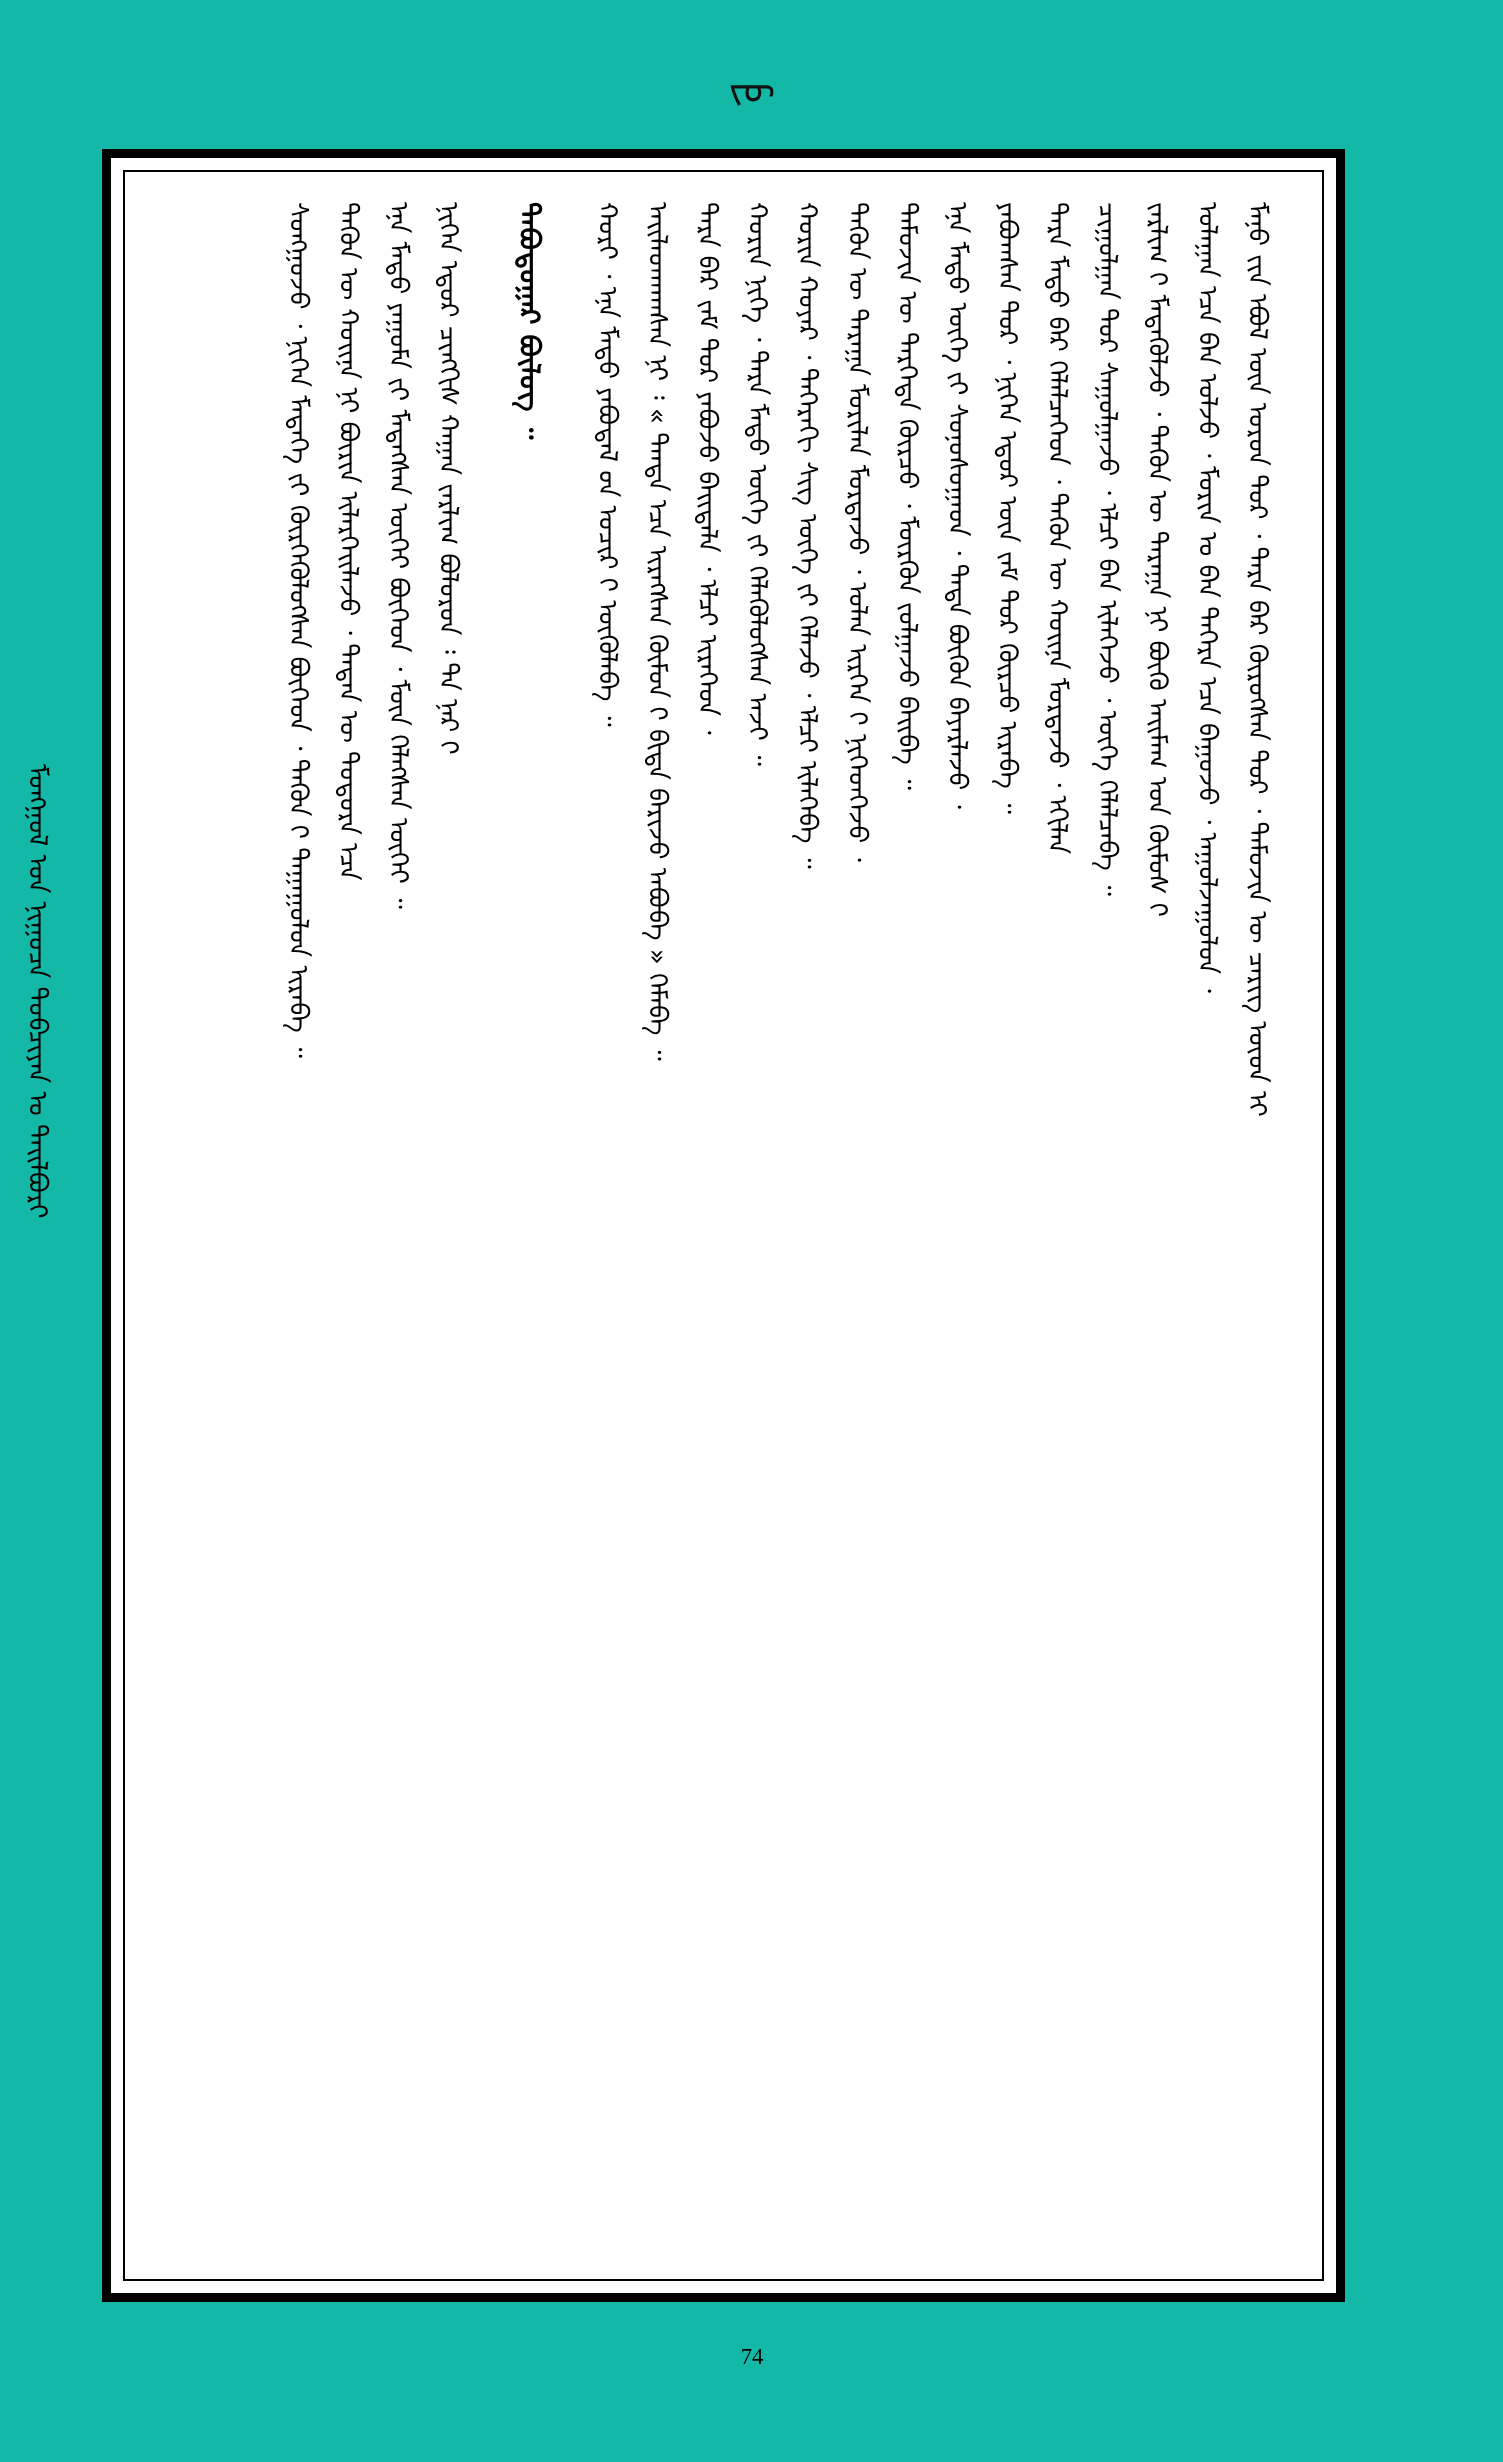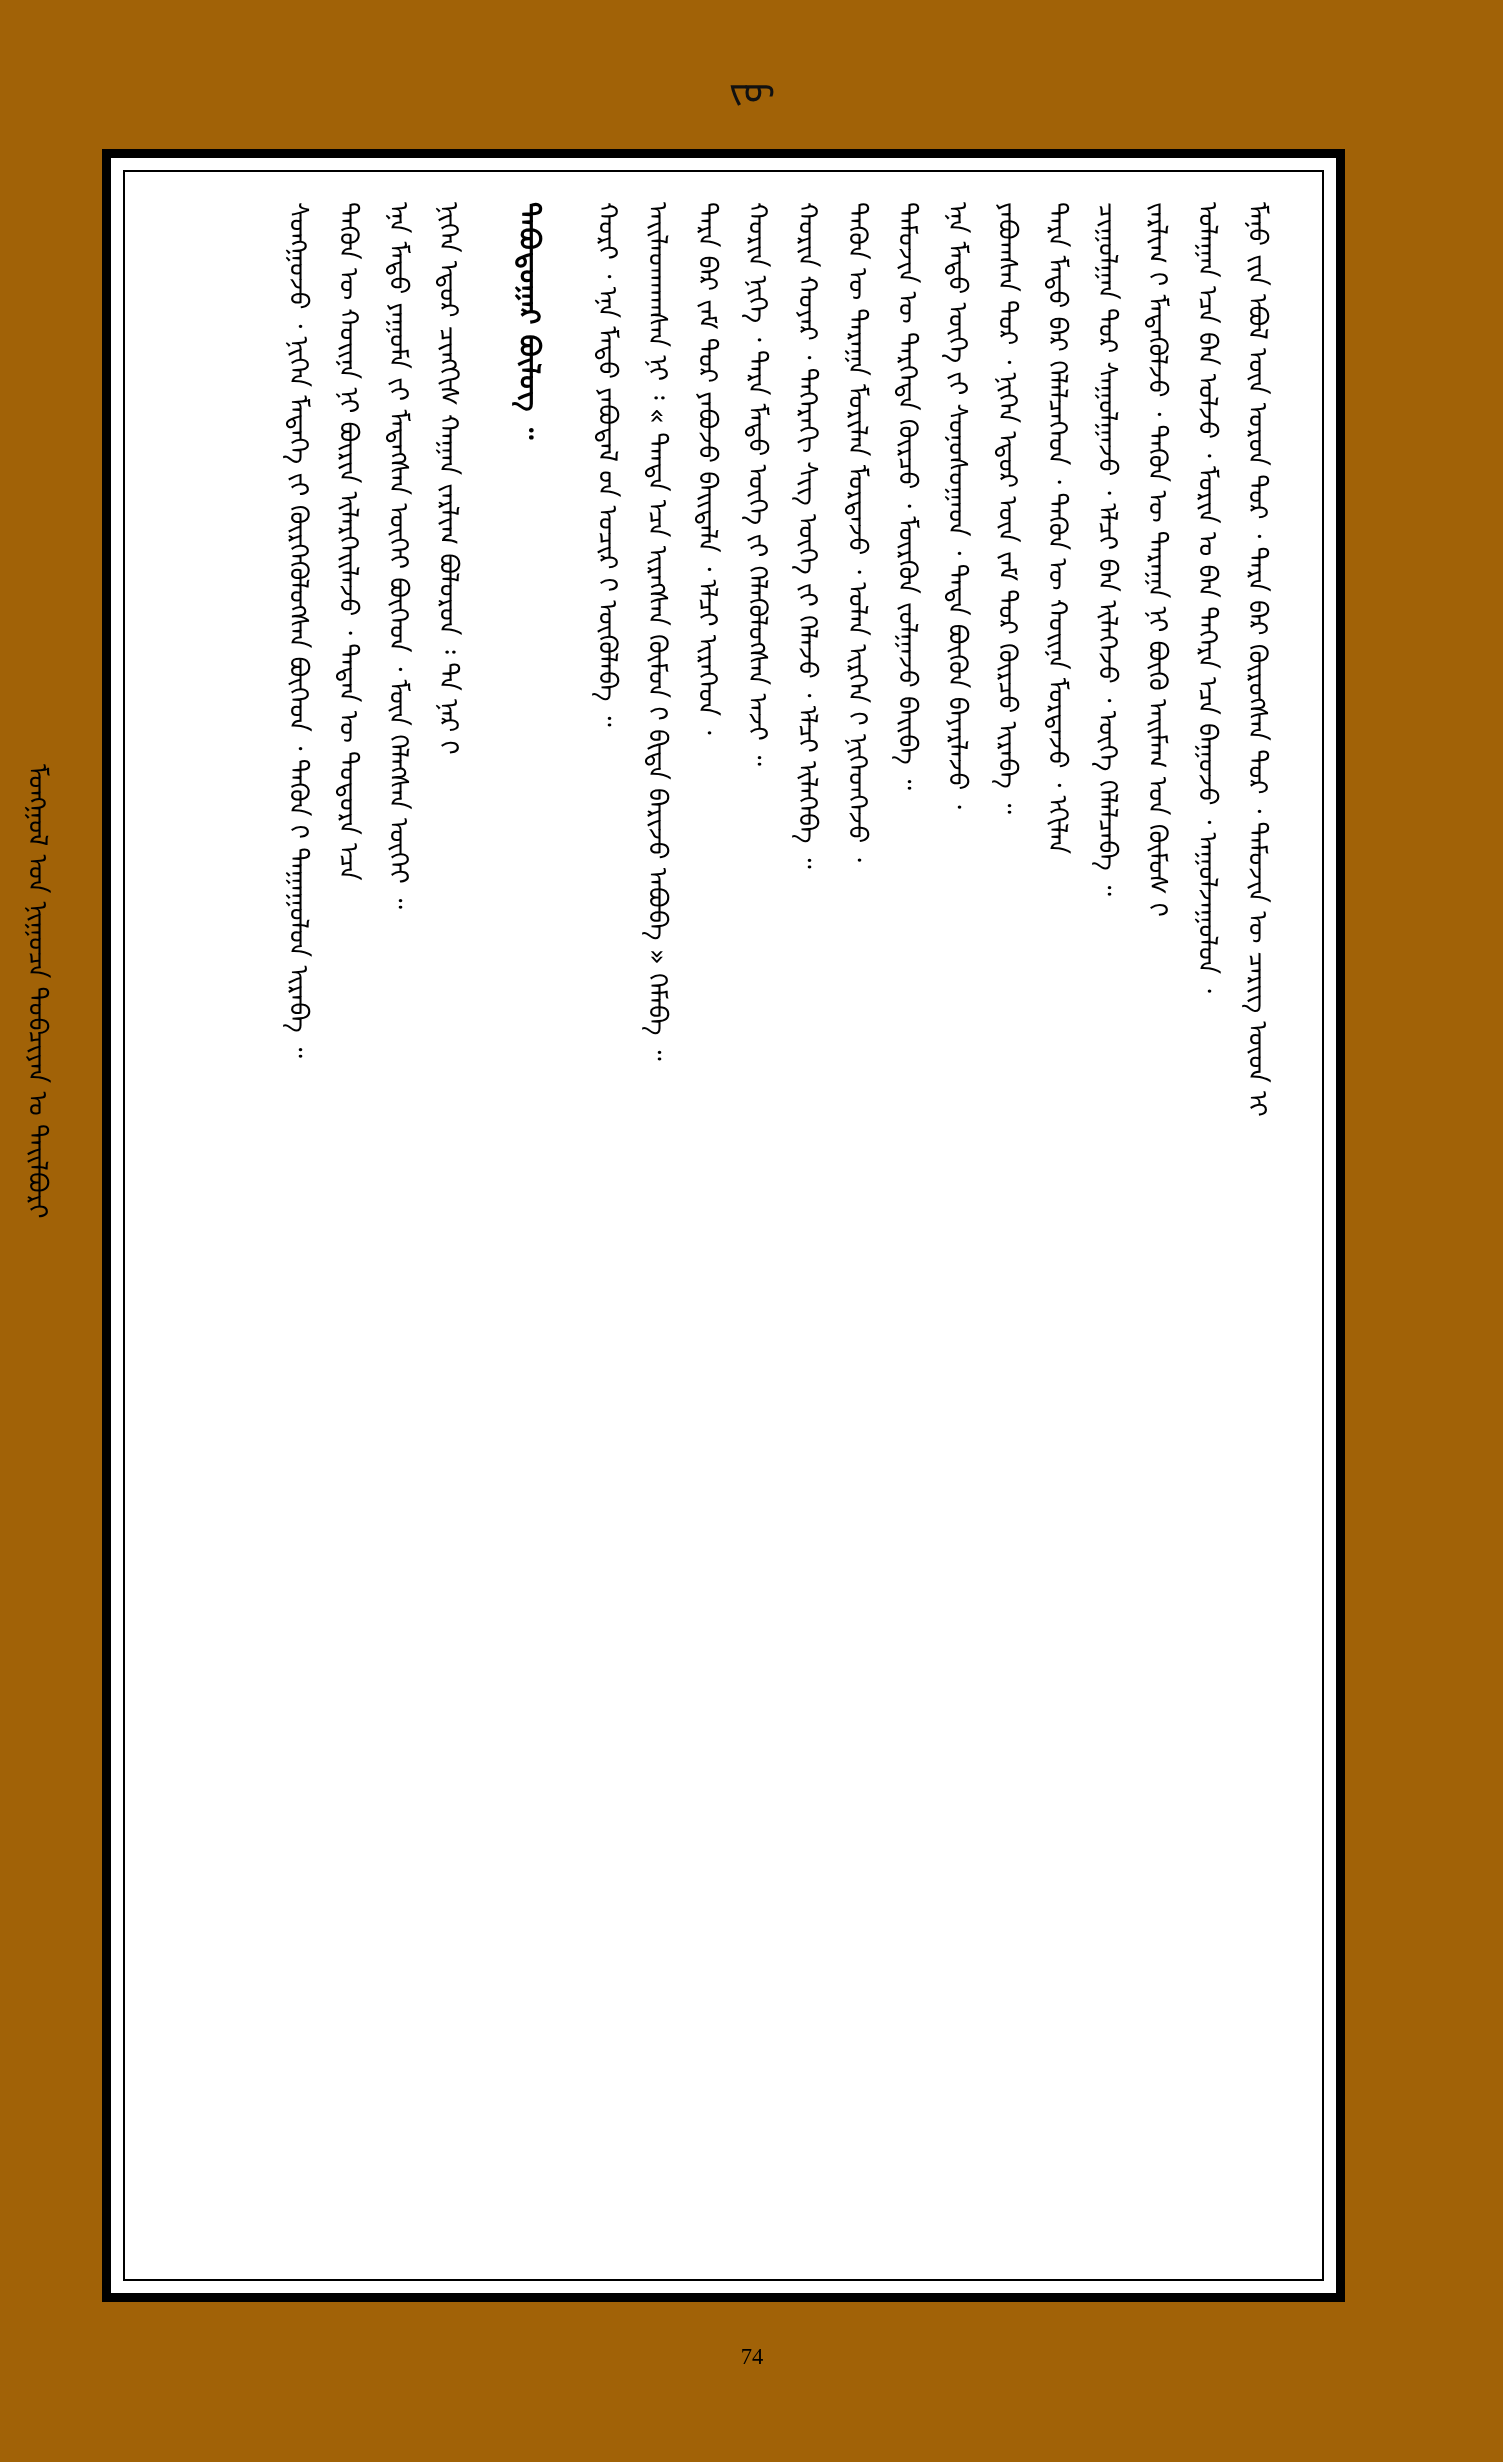--- a/index.html
+++ b/index.html
@@ -13,21 +13,21 @@
     font-family: "Liberation Serif", serif;
     color: #000000;
     position: relative;
     overflow: hidden;
   }
 
   
   .page {
     position: absolute;
     inset: 0;
-    background: #a16207;
+    background: #14b8a6;
   }
 
   
   .top-marker {
     position: absolute;
     top: 69px;
     left: 0;
     width: 1504px;
     text-align: center;
     font-size: 40px;

